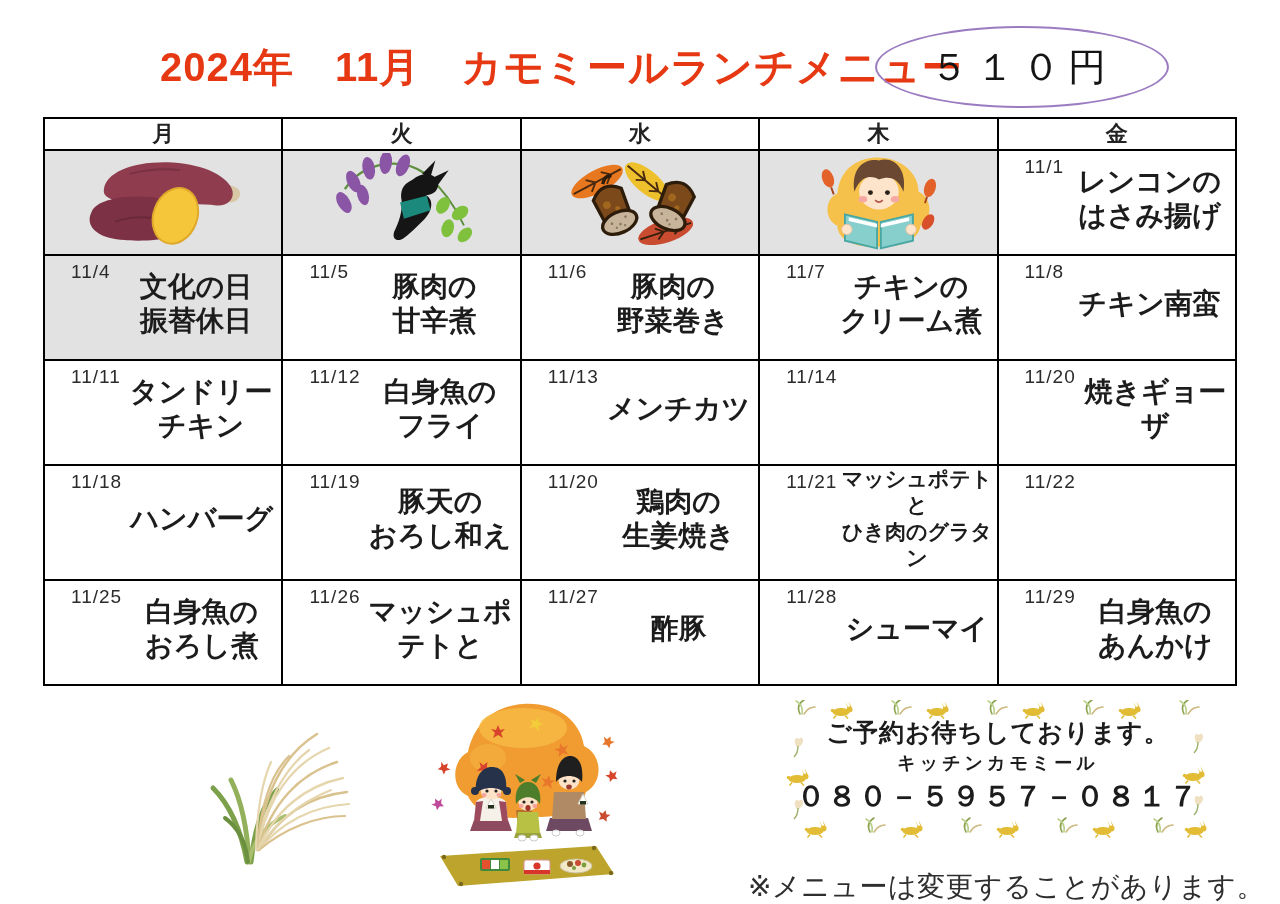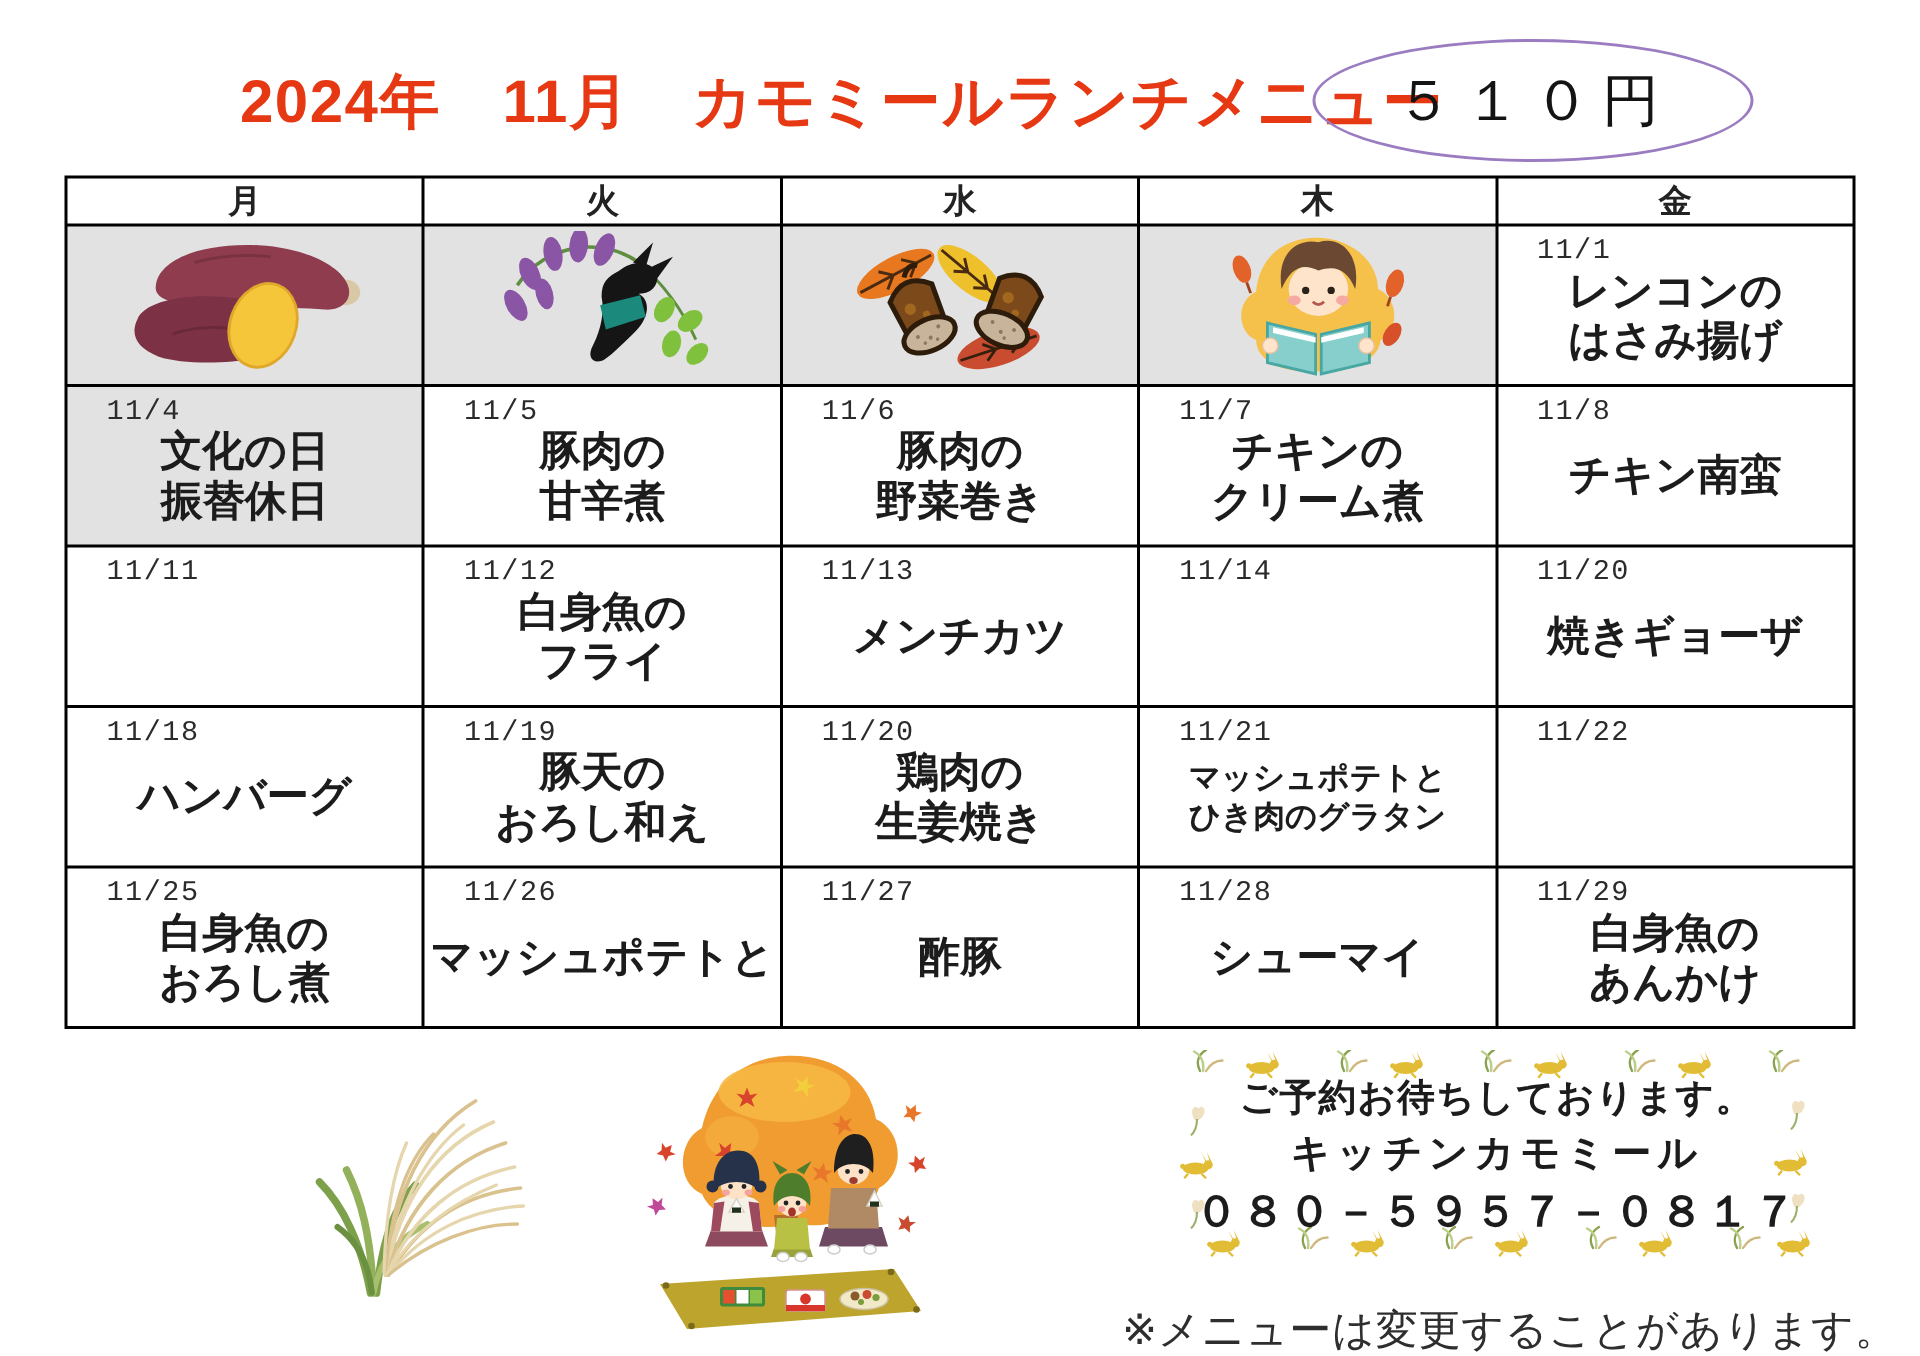--- a/index.html
+++ b/index.html
@@ -23,35 +23,35 @@
   .cal{
     position:absolute;left:43px;top:117px;width:1194px;height:569px;
     background:#000;display:grid;
     grid-template-columns:repeat(5,1fr);
     grid-template-rows:30px repeat(5,1fr);
     gap:2px;padding:2px;box-sizing:border-box;
   }
   .cal>div{background:#fff;}
   .cal>div.shaded{background:#e2e2e2;}
   .wd{display:flex;align-items:center;justify-content:center;font-size:22px;font-weight:600;color:#222;}
-  .cell{display:flex;flex-direction:column;box-sizing:border-box;font-family:Liberation Mono, monospace;}
+  .cell{display:flex;flex-direction:row;box-sizing:border-box;}
   .date{font-size:19px;color:#2b2b2b;padding:5px 0 0 26px;font-weight:500;letter-spacing:1px;}
   .menu{flex:1;display:flex;flex-direction:column;align-items:center;justify-content:center;
         font-size:28px;font-weight:bold;color:#1c1c1c;line-height:1.18;padding-bottom:8px;text-align:center;}
   .menu.small{font-size:21px;line-height:1.25;}
   .imgcell{display:flex;align-items:center;justify-content:center;}
   .imgcell svg{display:block;}
   
   .pampas{position:absolute;left:205px;top:700px;}
   .picnic{position:absolute;left:428px;top:698px;}
   .rsv{position:absolute;left:786px;top:700px;width:424px;height:142px;}
   .rsv svg.frame{position:absolute;left:0;top:0;}
   .rsv .lines{position:absolute;left:0;top:14px;width:100%;text-align:center;}
   .rsv-l1{font-size:25px;font-weight:bold;letter-spacing:1px;line-height:1.45;}
-  .rsv-l2{font-size:26px;font-weight:bold;letter-spacing:4px;line-height:1.45;}
+  .rsv-l2{font-size:18px;font-weight:bold;letter-spacing:4px;line-height:1.45;}
   .rsv-ph{font-size:29px;font-weight:bold;letter-spacing:2px;line-height:1.4;}
   .disclaimer{
     position:absolute;left:748px;top:852px;font-size:28px;font-weight:400;
     color:#2e2e2e;letter-spacing:0.5px;white-space:nowrap;margin-top:16px;
   }
 </style>
 </head>
 <body>
 
 <div class="title">2024年　11月　カモミールランチメニュー</div>
@@ -211,20 +211,24 @@
   </div>
   <div class="cell">
     <div class="date">11/8</div>
     <div class="menu">
       <div>チキン南蛮</div>
     </div>
   </div>
 
   <div class="cell">
     <div class="date">11/11</div>
+    <div class="menu">
+      <div>タンドリー</div>
+      <div>チキン</div>
+    </div>
   </div>
   <div class="cell">
     <div class="date">11/12</div>
     <div class="menu">
       <div>白身魚の</div>
       <div>フライ</div>
     </div>
   </div>
   <div class="cell">
     <div class="date">11/13</div>

